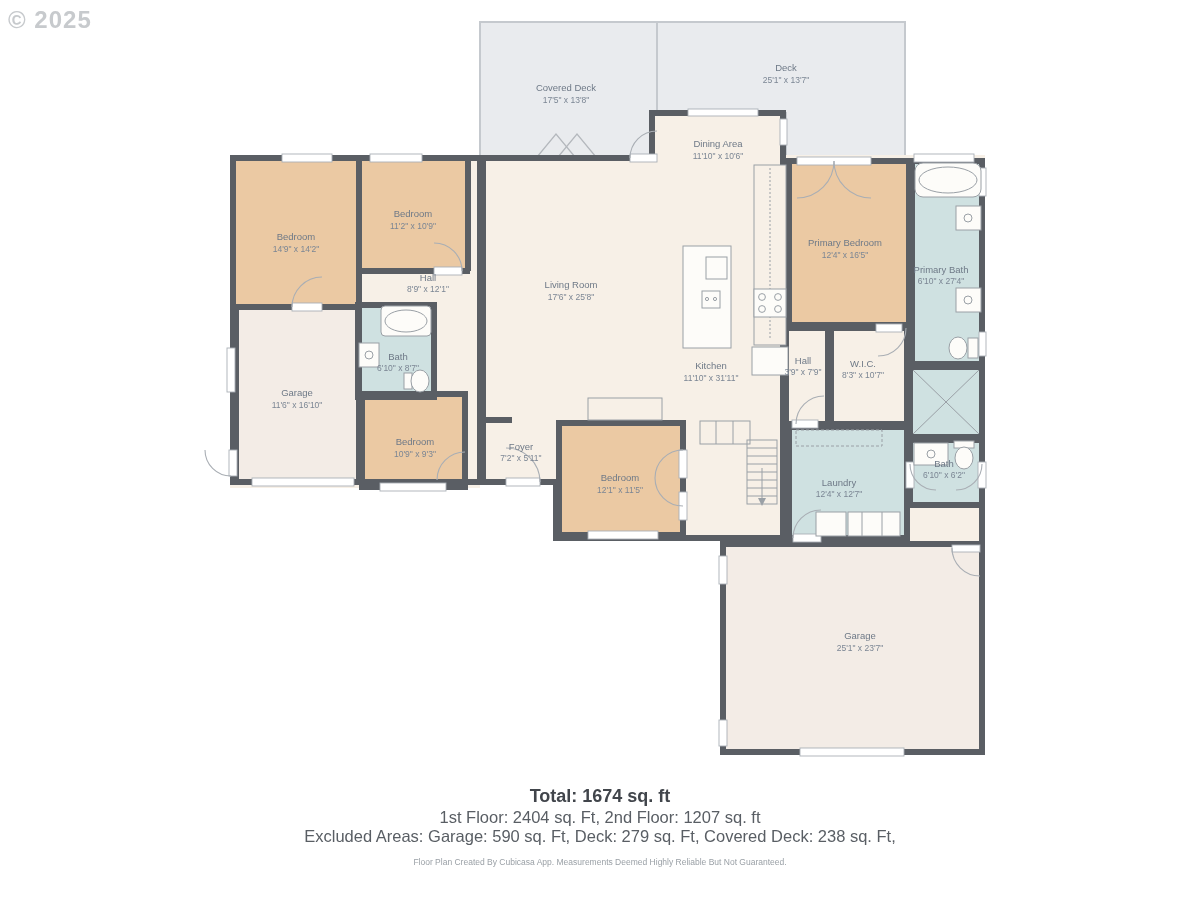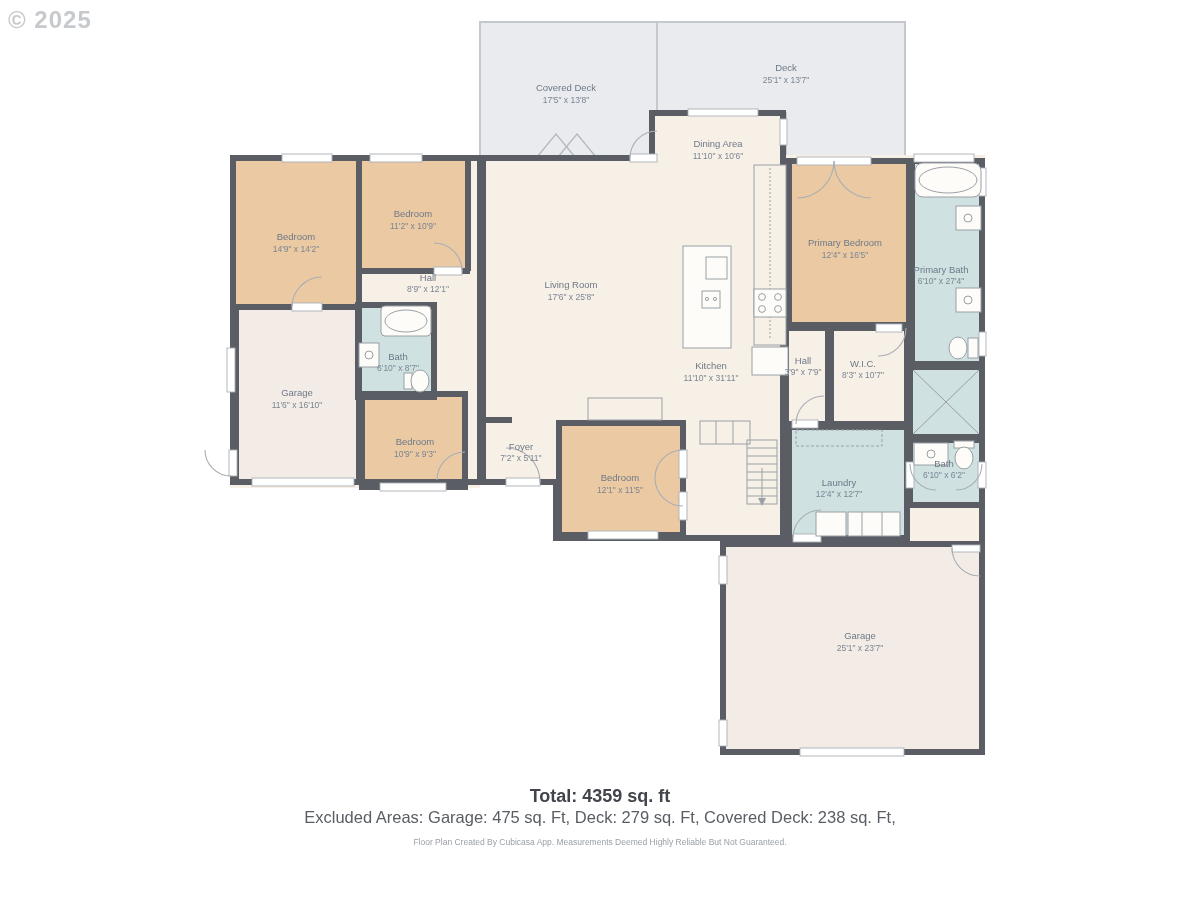--- a/index.html
+++ b/index.html
@@ -254,17 +254,18 @@
       </g>
       <g>
         <text x="860" y="639" class="room-name">Garage</text>
         <text x="860" y="651" class="room-dims">25'1" x 23'7"</text>
       </g>
     </g>
   </svg>
 
   
   <div class="footer">
-    <div class="total">Total: 4359 sq. ft</div>
-    <div class="line">Excluded Areas: Garage: 475 sq. Ft, Deck: 279 sq. Ft, Covered Deck: 238 sq. Ft,</div>
+    <div class="total">Total: 1674 sq. ft</div>
+    <div class="line">1st Floor: 2404 sq. Ft, 2nd Floor: 1207 sq. ft</div>
+    <div class="line">Excluded Areas: Garage: 590 sq. Ft, Deck: 279 sq. Ft, Covered Deck: 238 sq. Ft,</div>
     <div class="disclaimer">Floor Plan Created By Cubicasa App. Measurements Deemed Highly Reliable But Not Guaranteed.</div>
   </div>
 </div>
 
 </body></html>

